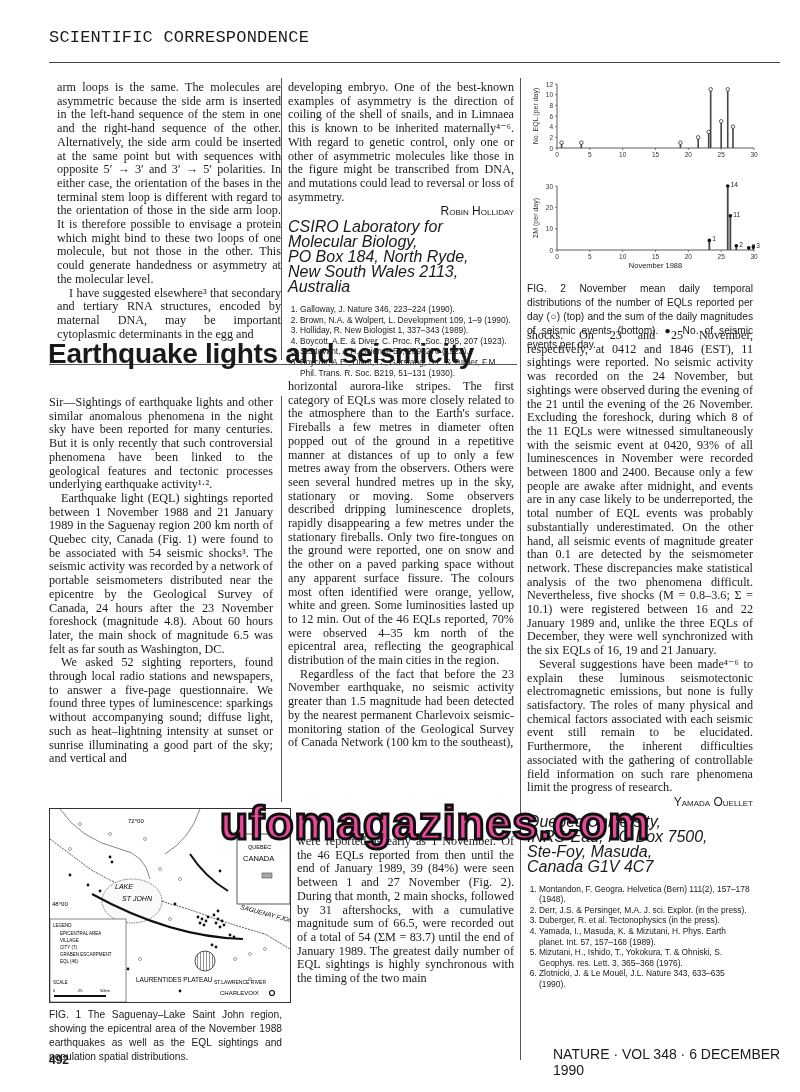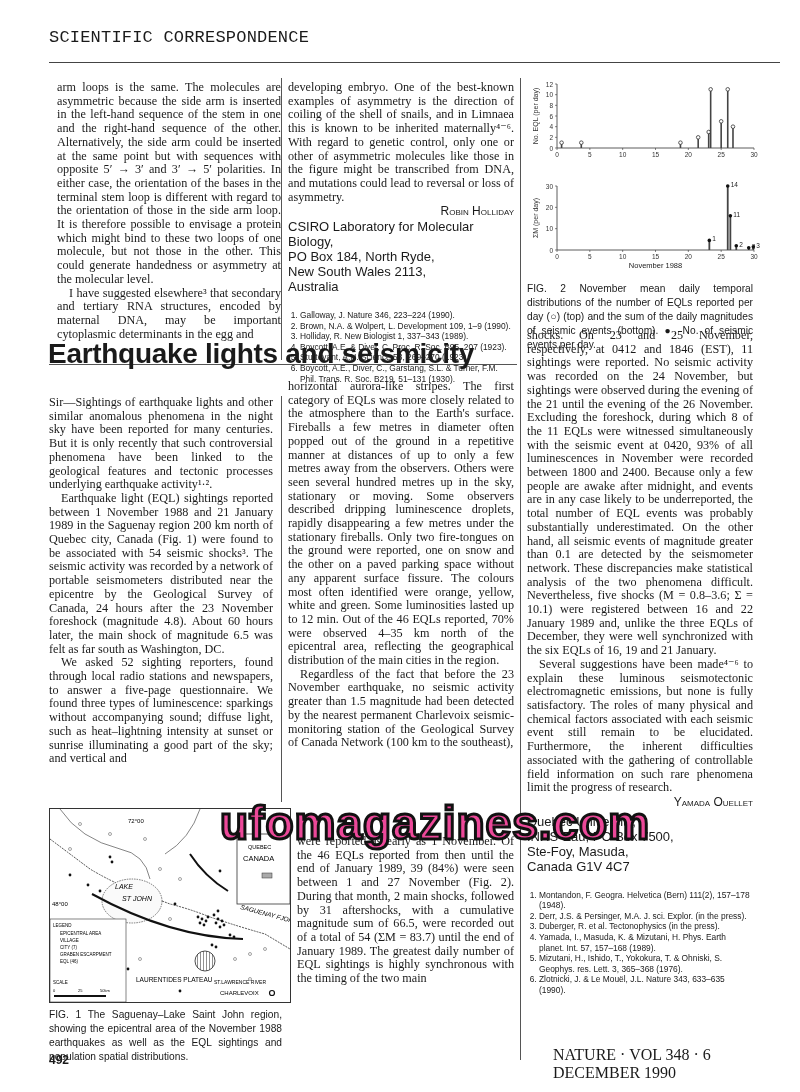--- a/index.html
+++ b/index.html
@@ -13,42 +13,42 @@
   .col { position: absolute; font-size: 12.2px; line-height: 13.7px; text-align: justify; }
   .col p { margin: 0; text-indent: 12px; }
   .col p.noindent { text-indent: 0; }
   .vrule { position: absolute; width: 1px; background: #555; }
 
   #c1-top { left: 57px; top: 81px; width: 224px; }
   #c2-top { left: 288px; top: 81px; width: 226px; }
   #c3-chart { left: 527px; top: 78px; width: 258px; height: 195px; position: absolute; }
 
   .sig { text-align: right; font-variant: small-caps; font-family: "Liberation Sans", sans-serif; font-size: 12px; margin-top: 1px; }
-  .addr { font-family: "Liberation Sans", sans-serif; font-size: 13px; line-height: 15px; text-align: left; }
-  .refs { font-family: "Liberation Sans", sans-serif; font-size: 8.4px; line-height: 10.6px; text-align: left; margin: 16px 0 0 0; padding-left: 12px; }
+  .addr { font-family: "Liberation Sans", sans-serif; font-style: italic; font-size: 16px; line-height: 15px; text-align: left; }
+  .refs { font-family: "Liberation Sans", sans-serif; font-size: 8.4px; line-height: 10.6px; text-align: left; margin: 10px 0 0 0; padding-left: 12px; }
   .refs li { margin: 0; }
 
   #mid-rule { position: absolute; left: 49px; top: 364px; width: 468px; height: 1px; background: #555; }
 
   #article-title { position: absolute; left: 48px; top: 338px; font-family: "Liberation Sans", sans-serif; font-weight: bold; font-size: 28px; letter-spacing: -0.3px; line-height: 32px; }
 
   #c1-art { left: 49px; top: 396px; width: 224px; }
   #c2-art { left: 288px; top: 380px; width: 226px; }
   #c2-art2 { left: 297px; top: 835px; width: 217px; }
   #c3-art { left: 527px; top: 329px; width: 226px; }
 
   .fig-cap { position: absolute; font-family: "Liberation Sans", sans-serif; font-size: 10.2px; line-height: 14px; text-align: justify; }
   #fig2-cap { left: 527px; top: 282px; width: 226px; }
   #fig1-cap { left: 49px; top: 1008px; width: 233px; }
 
   #map { position: absolute; left: 49px; top: 808px; width: 240px; height: 193px; border: 1px solid #333; background: #fff; }
   #map svg { width: 100%; height: 100%; }
 
   #folio-left { position: absolute; left: 49px; top: 1053px; font-family: "Liberation Sans", sans-serif; font-weight: bold; font-size: 12px; }
-  #folio-right { position: absolute; left: 553px; top: 1046px; font-family: Liberation Serif, serif; font-size: 16px; }
+  #folio-right { position: absolute; left: 553px; top: 1046px; font-family: Liberation Sans, sans-serif; font-size: 14px; }
 
   #watermark { position: absolute; left: 220px; top: 796px; font-family: "Liberation Sans", sans-serif; font-weight: bold; font-size: 46px; color: #ec4899; -webkit-text-stroke: 3px #111; letter-spacing: 1px; white-space: nowrap; }
 </style>
 </head>
 <body>
 
 <div id="section-header" class="sans">SCIENTIFIC CORRESPONDENCE</div>
 <div id="header-rule"></div>
 
 <div id="c1-top" class="col serif">

